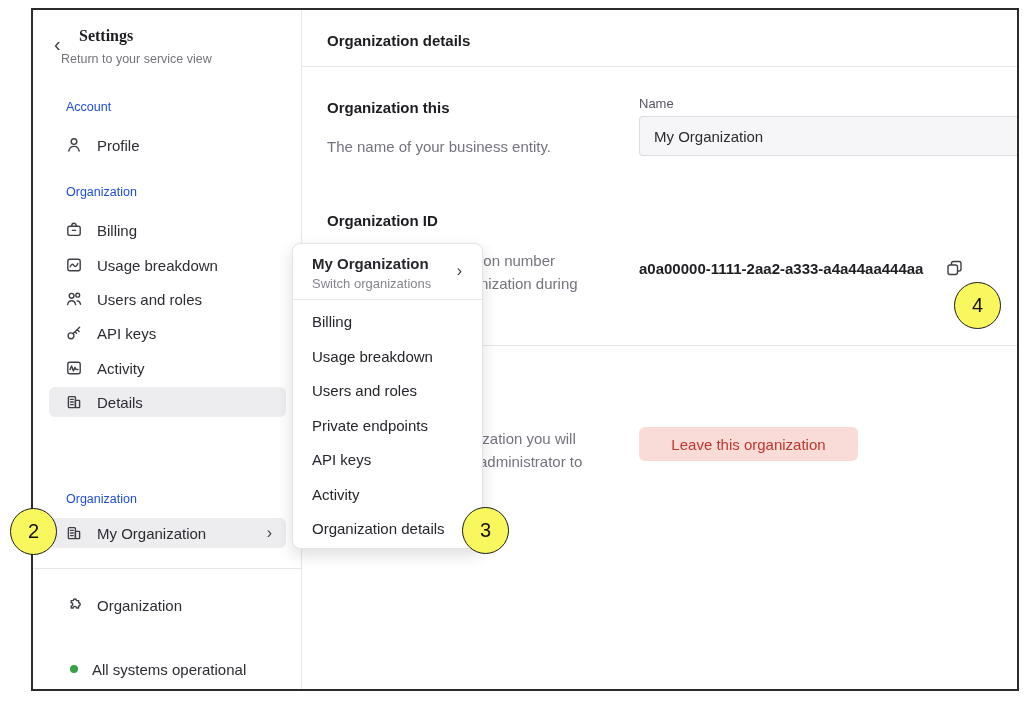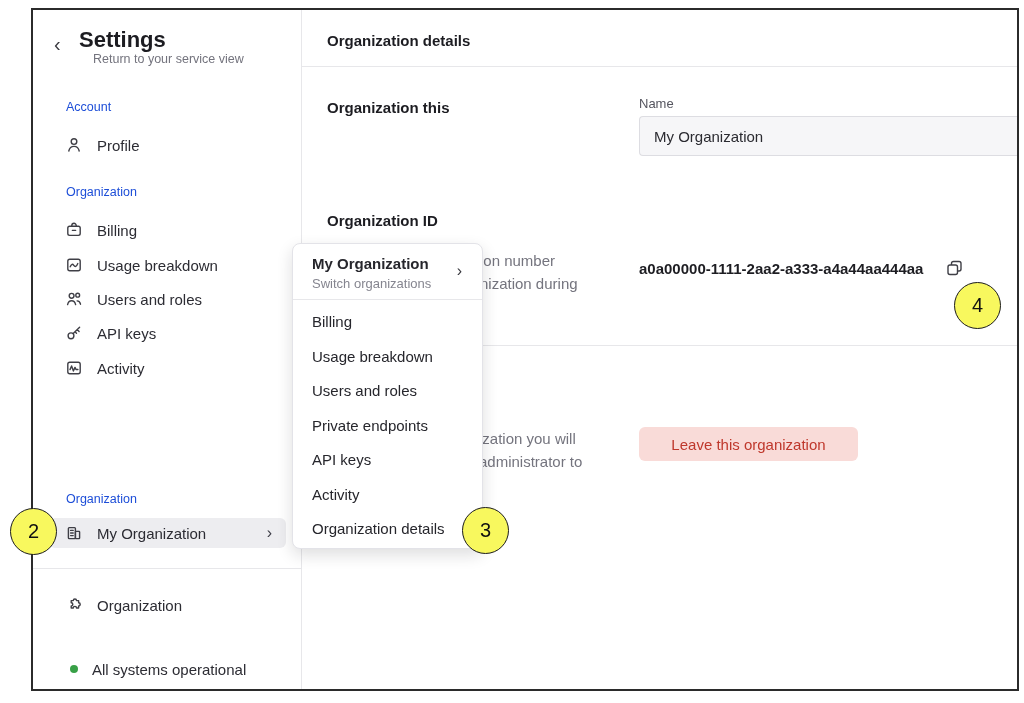--- a/index.html
+++ b/index.html
@@ -10,22 +10,22 @@
   }
   .frame {
     position: absolute; left: 31px; top: 8px; width: 988px; height: 683px;
     border: 2px solid #2b2b2b; background: #fff; overflow: hidden;
   }
   
   .sidebar { position: absolute; left: 0; top: 0; width: 269px; height: 100%;
     border-right: 1px solid #e7e7ea; background: #fff; }
   .back-btn { position: absolute; left: 21px; top: 24px; font-size: 20px; color: #3a3a40;
     cursor: pointer; line-height: 1; }
-  .sb-title { position: absolute; left: 46px; top: 17px; font-size: 22px; font-weight: 700; color: #1c1c21; }
-  .sb-sub { position: absolute; left: 60px; top: 42px; font-size: 12.5px; color: #73737d; }
+  .sb-title { position: absolute; left: 46px; top: 17px; font-size: 16px; font-weight: 700; color: #1c1c21; font-family: Liberation Serif, serif; }
+  .sb-sub { position: absolute; left: 28px; top: 42px; font-size: 12.5px; color: #73737d; }
   .sb-label { position: absolute; left: 33px; font-size: 12.5px; color: #1d4ed8; }
   .row { position: absolute; left: 16px; width: 237px; height: 30px; display: flex;
     align-items: center; border-radius: 6px; cursor: pointer; }
   .row.sel { background: #ededf0; }
   .ric { width: 18px; height: 18px; margin-left: 16px; flex: none; }
   .rtx { margin-left: 14px; font-size: 15px; color: #2c2c33; white-space: nowrap; }
   .chev { margin-left: auto; margin-right: 14px; font-size: 16px; color: #40404a; }
   .dot { width: 8px; height: 8px; border-radius: 50%; background: #38a047; margin-left: 21px; flex: none; }
   .dot + .rtx { }
   .divider-h { position: absolute; height: 1px; background: #e7e7ea; left: 0; right: 0; }
@@ -139,31 +139,41 @@
     <div class="row" style="top:343px">
       <span class="ric">
         <svg width="18" height="18" viewBox="0 0 18 18" fill="none" stroke="#3f3f46" stroke-width="1.4" stroke-linecap="round" stroke-linejoin="round">
             <rect x="2.8" y="3.2" width="12.4" height="11.6" rx="2"></rect>
             <path d="M5 10.6l1.6-3.6 1.8 5 1.6-3.6 1 2.1h1.9"></path>
           </svg>
       </span>
       <span class="rtx">Activity</span>
     </div>
 
-
-    <div class="sb-label" style="top:482px">Organization</div>
-
-    <div class="row sel" style="top:508px">
+    <div class="row sel" style="top:377px">
       <span class="ric">
         <svg width="18" height="18" viewBox="0 0 18 18" fill="none" stroke="#3f3f46" stroke-width="1.4" stroke-linecap="round" stroke-linejoin="round">
             <rect x="3.4" y="3.6" width="7" height="11" rx="0.8"></rect>
             <rect x="10.4" y="7.4" width="4.2" height="7.2" rx="0.6"></rect>
             <path d="M5.6 6.4h2.6M5.6 9h2.6M5.6 11.6h2.6"></path>
           </svg>
       </span>
+      <span class="rtx">Details</span>
+    </div>
+
+    <div class="sb-label" style="top:482px">Organization</div>
+
+    <div class="row sel" style="top:508px">
+      <span class="ric">
+        <svg width="18" height="18" viewBox="0 0 18 18" fill="none" stroke="#3f3f46" stroke-width="1.4" stroke-linecap="round" stroke-linejoin="round">
+            <rect x="3.4" y="3.6" width="7" height="11" rx="0.8"></rect>
+            <rect x="10.4" y="7.4" width="4.2" height="7.2" rx="0.6"></rect>
+            <path d="M5.6 6.4h2.6M5.6 9h2.6M5.6 11.6h2.6"></path>
+          </svg>
+      </span>
       <span class="rtx">My Organization</span>
       <span class="chev">›</span>
     </div>
 
     <div class="divider-h" style="top:558px"></div>
 
     <div class="row" style="top:580px">
       <span class="ric">
         <svg width="18" height="18" viewBox="0 0 18 18" fill="none" stroke="#3f3f46" stroke-width="1.4" stroke-linecap="round" stroke-linejoin="round">
             <path d="M6.2 4.6h2.1a1.6 1.6 0 1 1 3.2 0h2.1v2.1a1.6 1.6 0 1 1 0 3.2v2.1h-2.1a1.6 1.6 0 1 0-3.2 0H6.2v-2.1a1.6 1.6 0 1 0 0-3.2z"></path>
@@ -177,20 +187,21 @@
       <span class="dot"></span>
       <span class="rtx">All systems operational</span>
     </div>
   </div>
 
   <div class="main">
     <div class="m-header">Organization details</div>
     <div class="divider-h" style="top:56px"></div>
 
     <div class="sec-h" style="top:89px">Organization this</div>
+    <div class="sec-d" style="top:128px">The name of your business entity.</div>
     <div class="fld-label">Name</div>
     <input class="fld-input" type="text" value="My Organization" style="">
 
     <div class="sec-h" style="top:202px">Organization ID</div>
     <div class="frag" style="left:178px; top:242px">ion number</div>
     <div class="frag" style="left:178px; top:265px">nization during</div>
     <div class="id-row">
       <span class="id-val">a0a00000-1111-2aa2-a333-a4a44aa444aa</span>
       <button class="copy-btn">
         <span>

